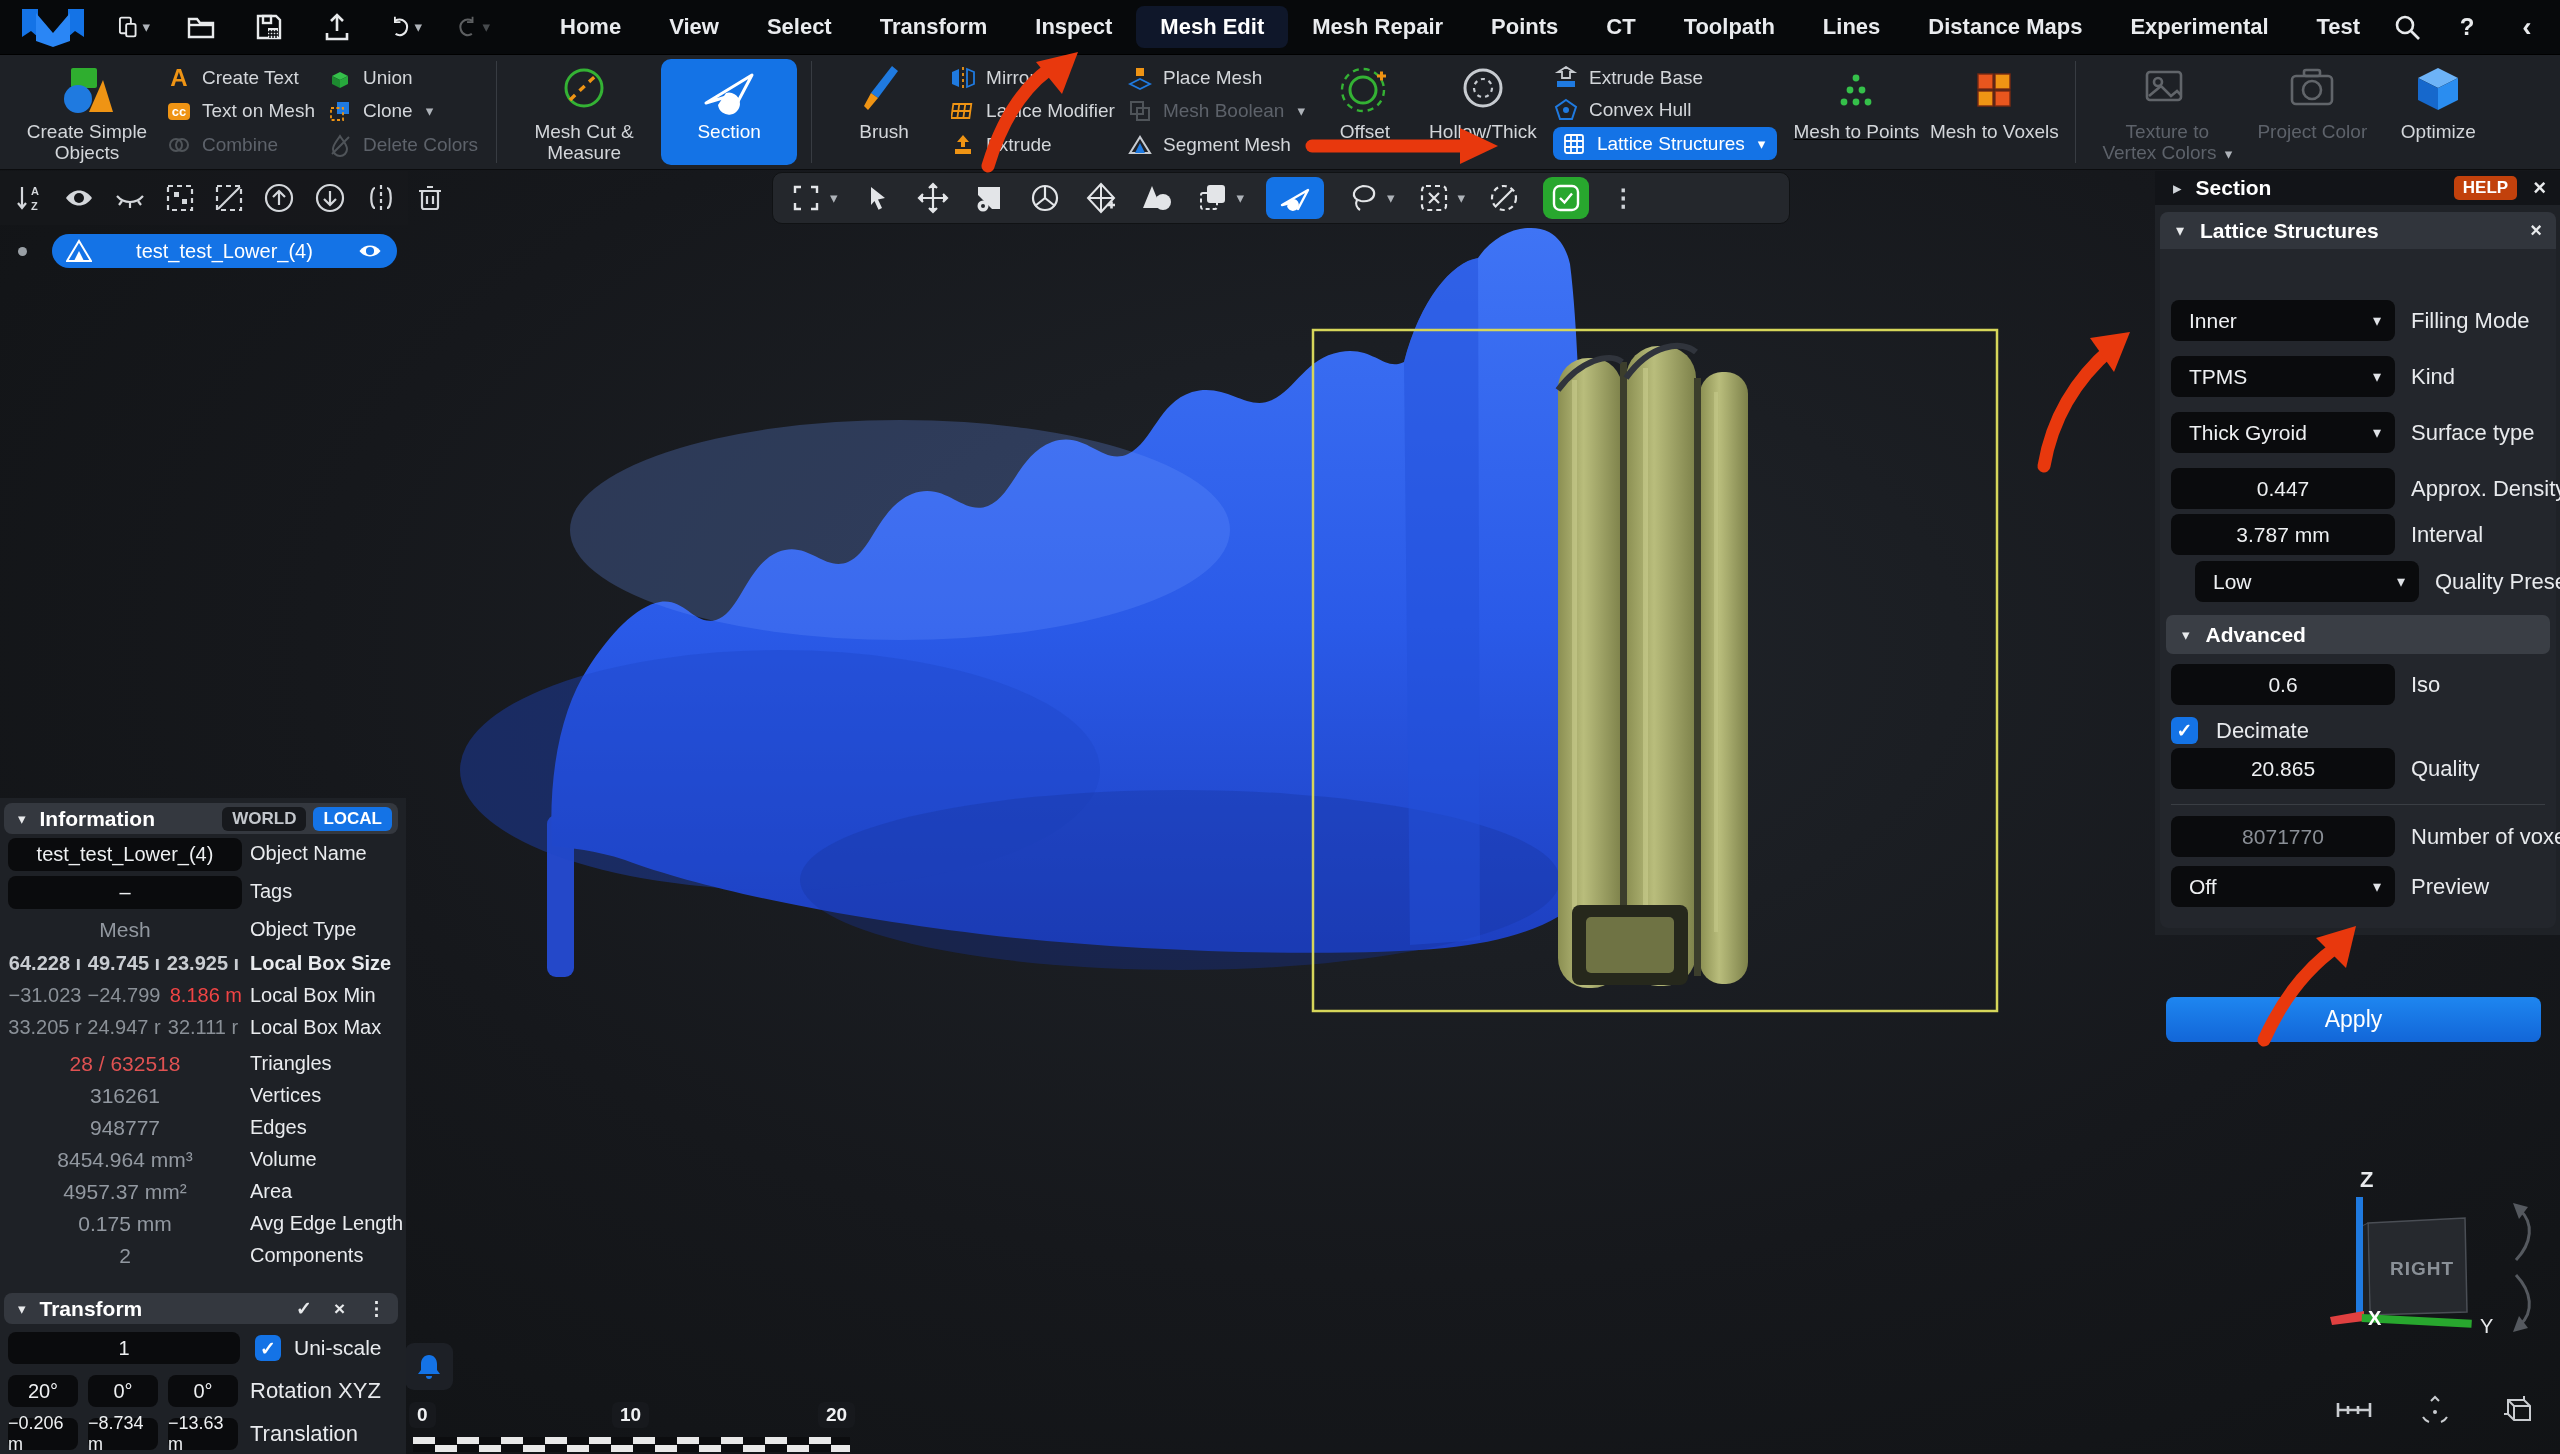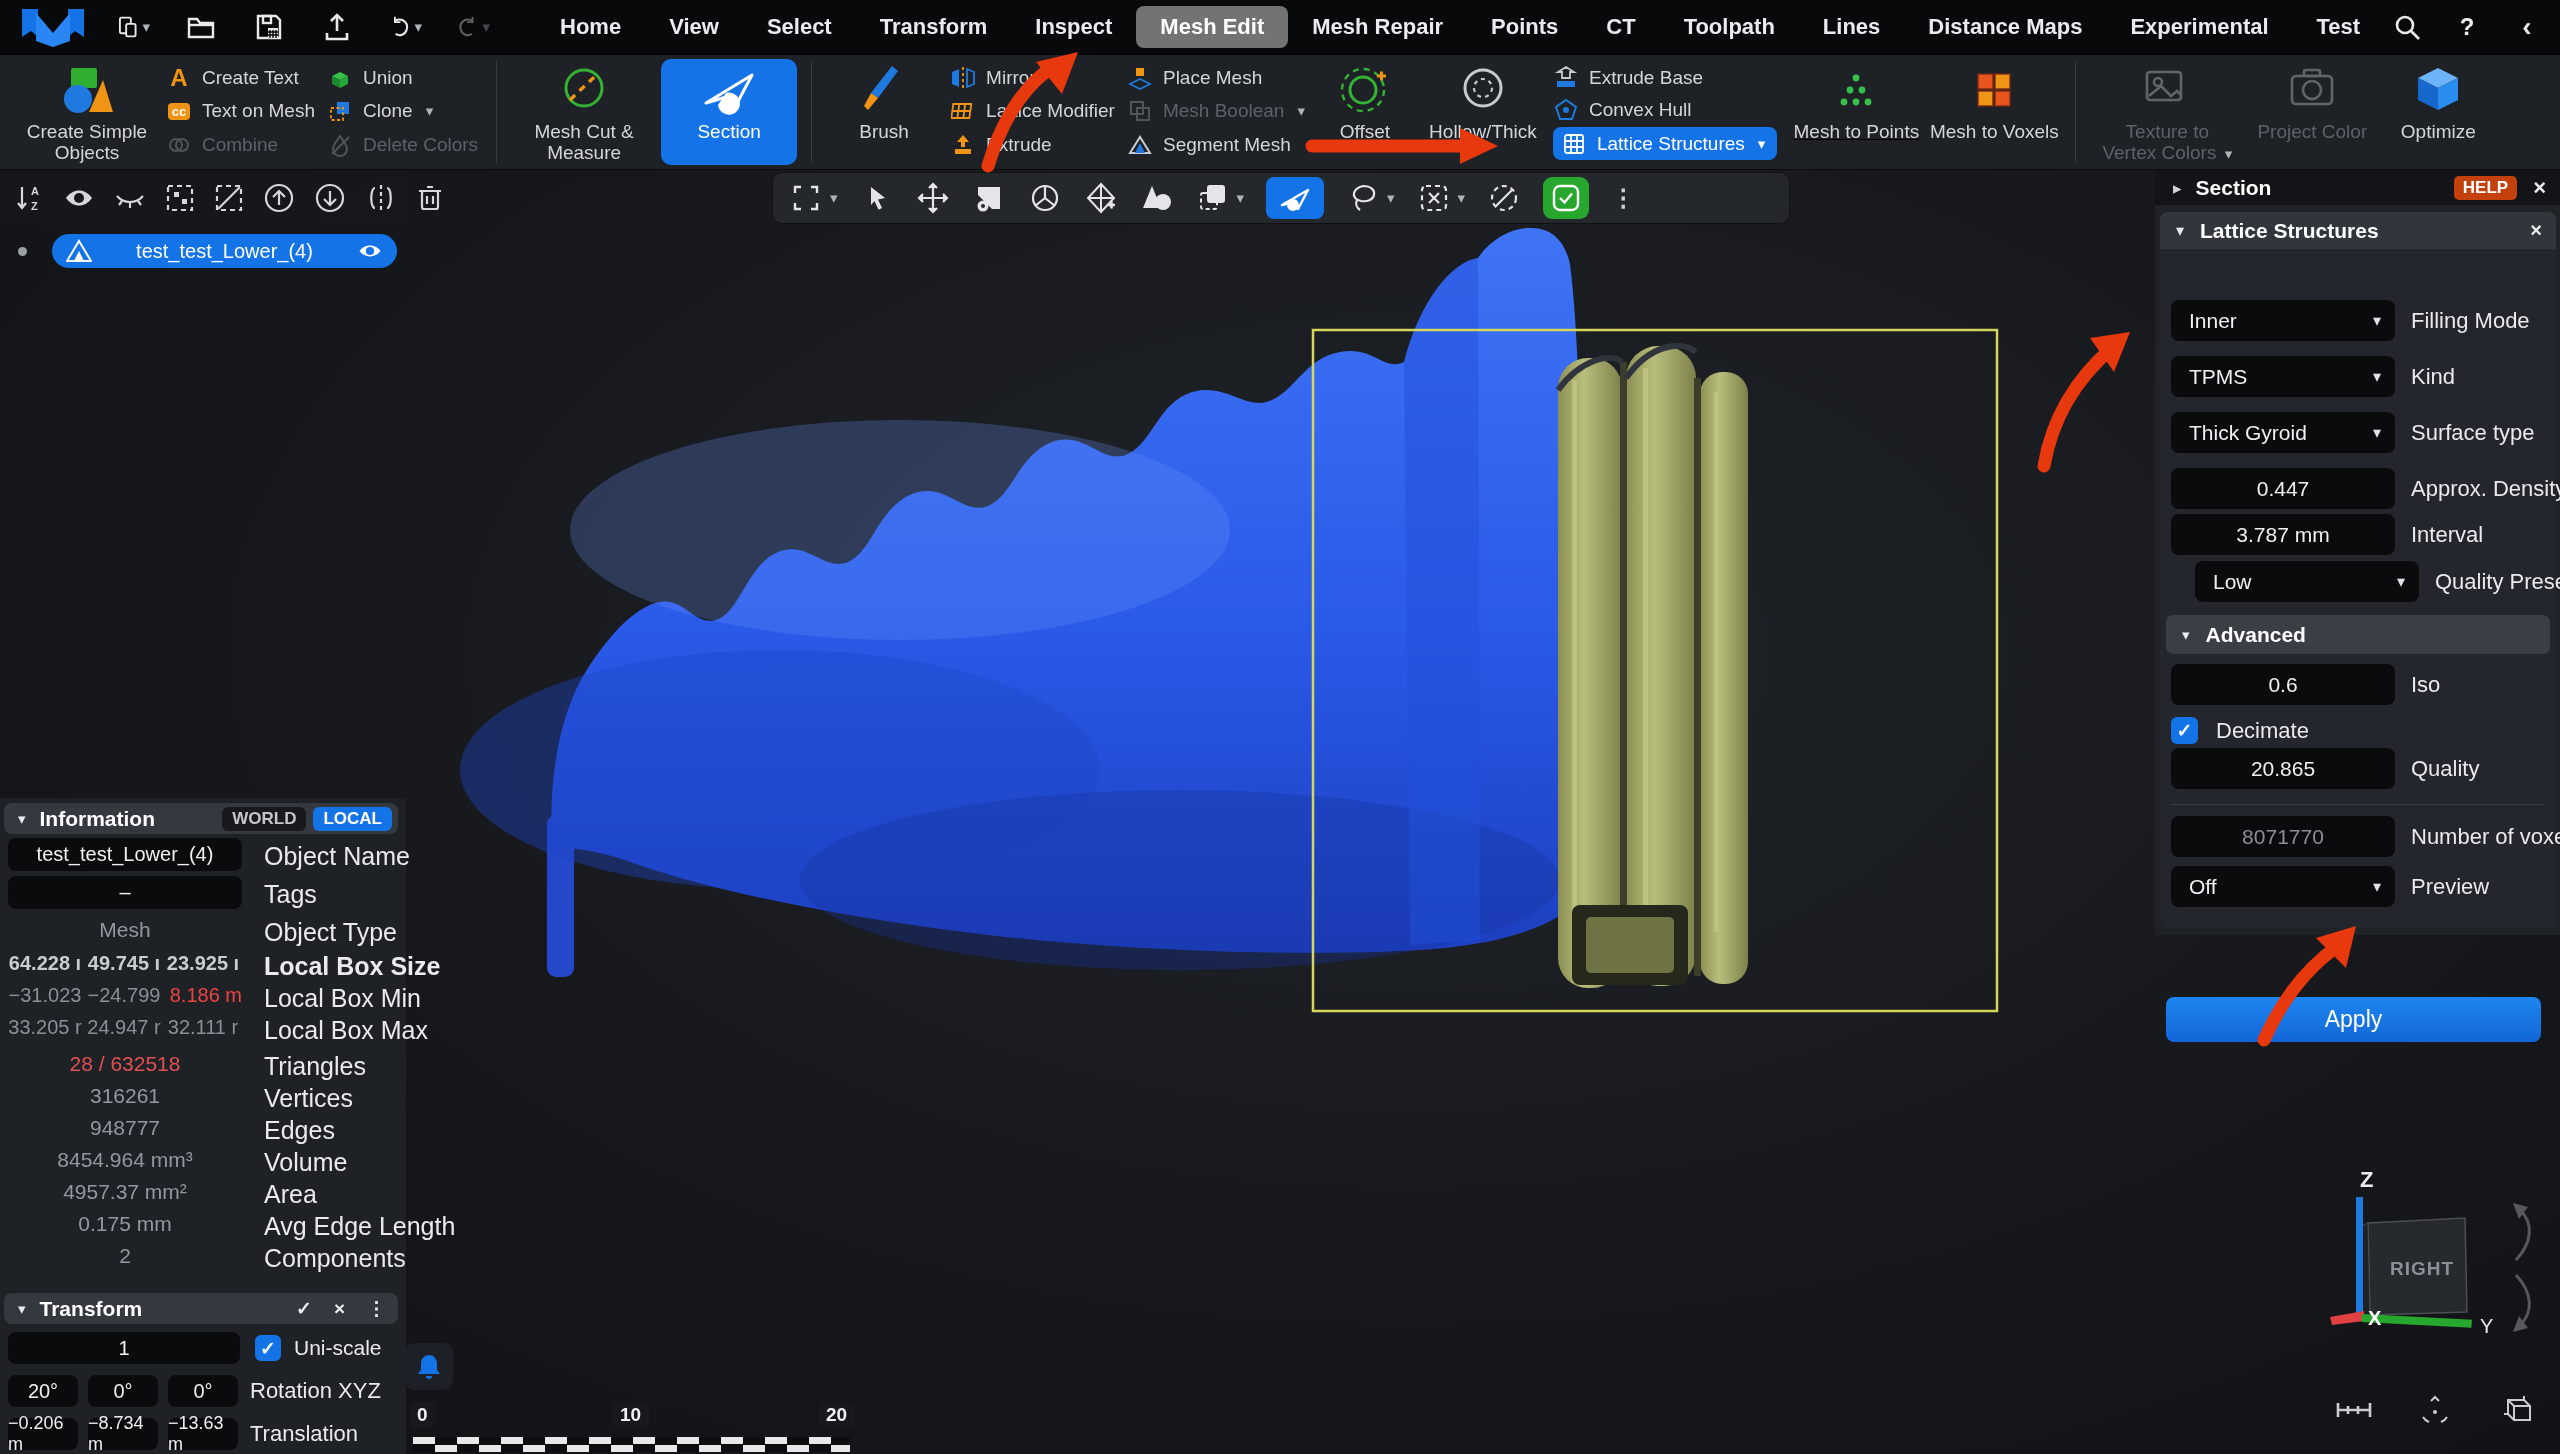--- a/index.html
+++ b/index.html
@@ -12,21 +12,21 @@
   .menubar { position:absolute; left:0; top:0; width:2560px; height:54px; background:#07090b;
              display:flex; align-items:center; z-index:30; }
   .logo { width:70px; height:40px; margin-left:18px; flex:0 0 auto; }
   .mb-icons { display:flex; align-items:center; gap:34px; margin-left:28px; }
   .mb-ic { width:34px; height:34px; display:flex; align-items:center; justify-content:center; color:#e8eaec; }
   .mb-ic svg { display:block; }
   .mb-ic.dim { opacity:.38; }
   .chev { color:#aeb3b9; font-size:15px; margin-left:3px; }
   .menus { display:flex; align-items:center; margin-left:46px; }
   .mtab { color:#e9ebee; font-size:22px; font-weight:bold; padding:8px 24px; border-radius:8px; white-space:nowrap; cursor:default; }
-  .mtab.active { background:#737373; color:#fff; }
+  .mtab.active { background:#0f172a; color:#fff; }
   .mb-right { margin-left:auto; display:flex; align-items:center; gap:26px; margin-right:16px; }
 
   
   .ribbon { position:absolute; left:0; top:54px; width:2560px; height:116px; background:#1e2126;
             border-top:1px solid #000; border-bottom:1px solid #0b0c0e; display:flex; align-items:stretch; z-index:25; padding-left:14px; }
   .vsep { width:1px; background:#383c42; margin:6px 12px; }
   .rb-big { width:146px; display:flex; flex-direction:column; align-items:center; justify-content:flex-start; padding-top:6px; flex:0 0 auto; }
   .rb-big .big-ic { height:58px; display:flex; align-items:center; justify-content:center; }
   .rb-big .big-lbl { margin-top:2px; font-size:19px; color:#d3d6da; text-align:center; line-height:21px; max-width:140px; }
   .rb-big.active { background:#1473e6; border-radius:10px; margin:4px 2px; padding-top:2px; }
@@ -95,21 +95,21 @@
   
   .left-col { position:absolute; left:0; top:798px; width:406px; height:656px; background:#1e2126; z-index:22; }
   .phead { position:absolute; left:4px; width:394px; height:31px; background:#34383f; border-radius:8px; display:flex; align-items:center; }
   .phead .ch { color:#e8eaec; font-size:15px; margin-left:14px; }
   .phead .t { color:#fff; font-size:21px; font-weight:bold; margin-left:14px; }
   .mode-pill { font-size:17px; font-weight:bold; border-radius:6px; padding:2px 10px; }
   .mode-world { background:#17191d; color:#c3c7cc; margin-left:auto; }
   .mode-local { background:#1473e6; color:#fff; margin-left:7px; margin-right:6px; }
   .irow { position:absolute; display:flex; align-items:center; }
   .ival { color:#9298a0; font-size:21px; text-align:center; }
-  .ilabel { position:absolute; left:264px; color:#e9ebee; font-size:25px; white-space:nowrap; }
+  .ilabel { position:absolute; left:250px; color:#e9ebee; font-size:20px; white-space:nowrap; }
   .tri3 { position:absolute; display:flex; }
   .tri3 span { display:block; text-align:center; font-size:20px; }
   .hicons { display:flex; align-items:center; gap:22px; margin-left:auto; margin-right:12px; color:#e8eaec; font-size:19px; font-weight:bold; }
 
   
   .bell { position:absolute; left:405px; top:1343px; width:48px; height:47px; background:#1d2026; border-radius:9px;
           display:flex; align-items:center; justify-content:center; z-index:20; }
   .tickpill { position:absolute; background:#17191d; color:#f0f1f3; font-size:19px; font-weight:bold; border-radius:6px;
               padding:2px 8px; z-index:20; }
   .scalebar { position:absolute; left:413px; top:1437px; width:437px; height:15px; z-index:20; background:#0c0d0f; }

